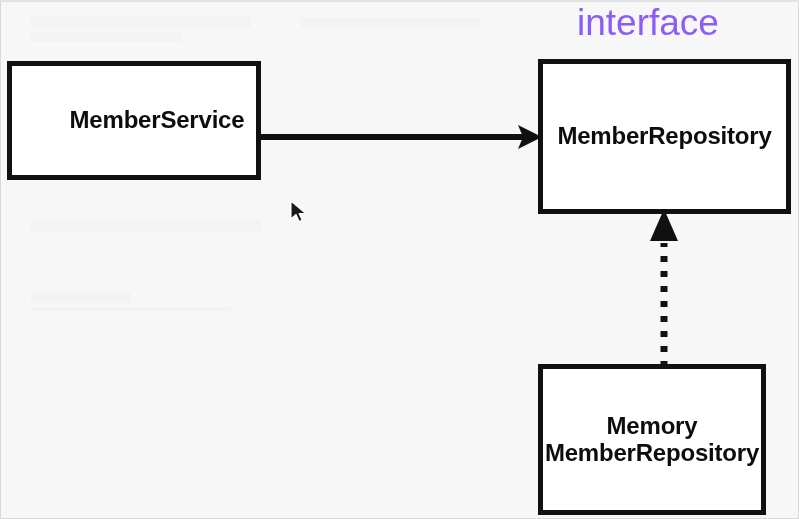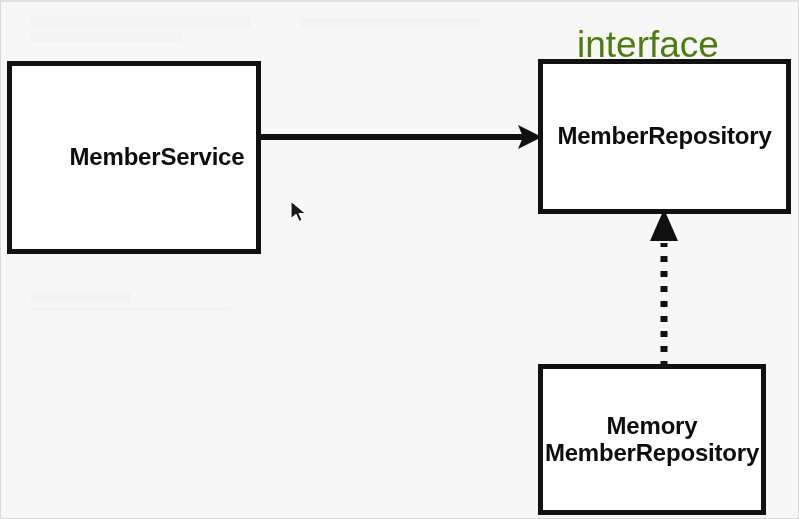--- a/index.html
+++ b/index.html
@@ -42,21 +42,21 @@
     color: #0d0d0d;
     line-height: 1.12;
     white-space: pre-line;
     letter-spacing: -0.2px;
   }
 
   #box-member-service {
     left: 6px;
     top: 59px;
     width: 254px;
-    height: 193px;
+    height: 119px;
     padding-left: 46px;
   }
   #box-member-service .box-label { font-size: 24px; }
 
   #box-member-repository {
     left: 537px;
     top: 57px;
     width: 253px;
     height: 155px;
   }
@@ -66,23 +66,23 @@
     left: 537px;
     top: 362px;
     width: 228px;
     height: 151px;
   }
   #box-memory-member-repository .box-label { font-size: 24px; }
 
   #stereotype-interface {
     position: absolute;
     left: 576px;
-    top: 24px;
+    top: 2px;
     font-size: 37px;
-    color: #4d7c0f;
+    color: #8b5cf6;
     line-height: 1;
     white-space: nowrap;
   }
 
   
   #arrow-dependency {
     position: absolute;
     left: 256px;
     top: 118px;
     width: 285px;

